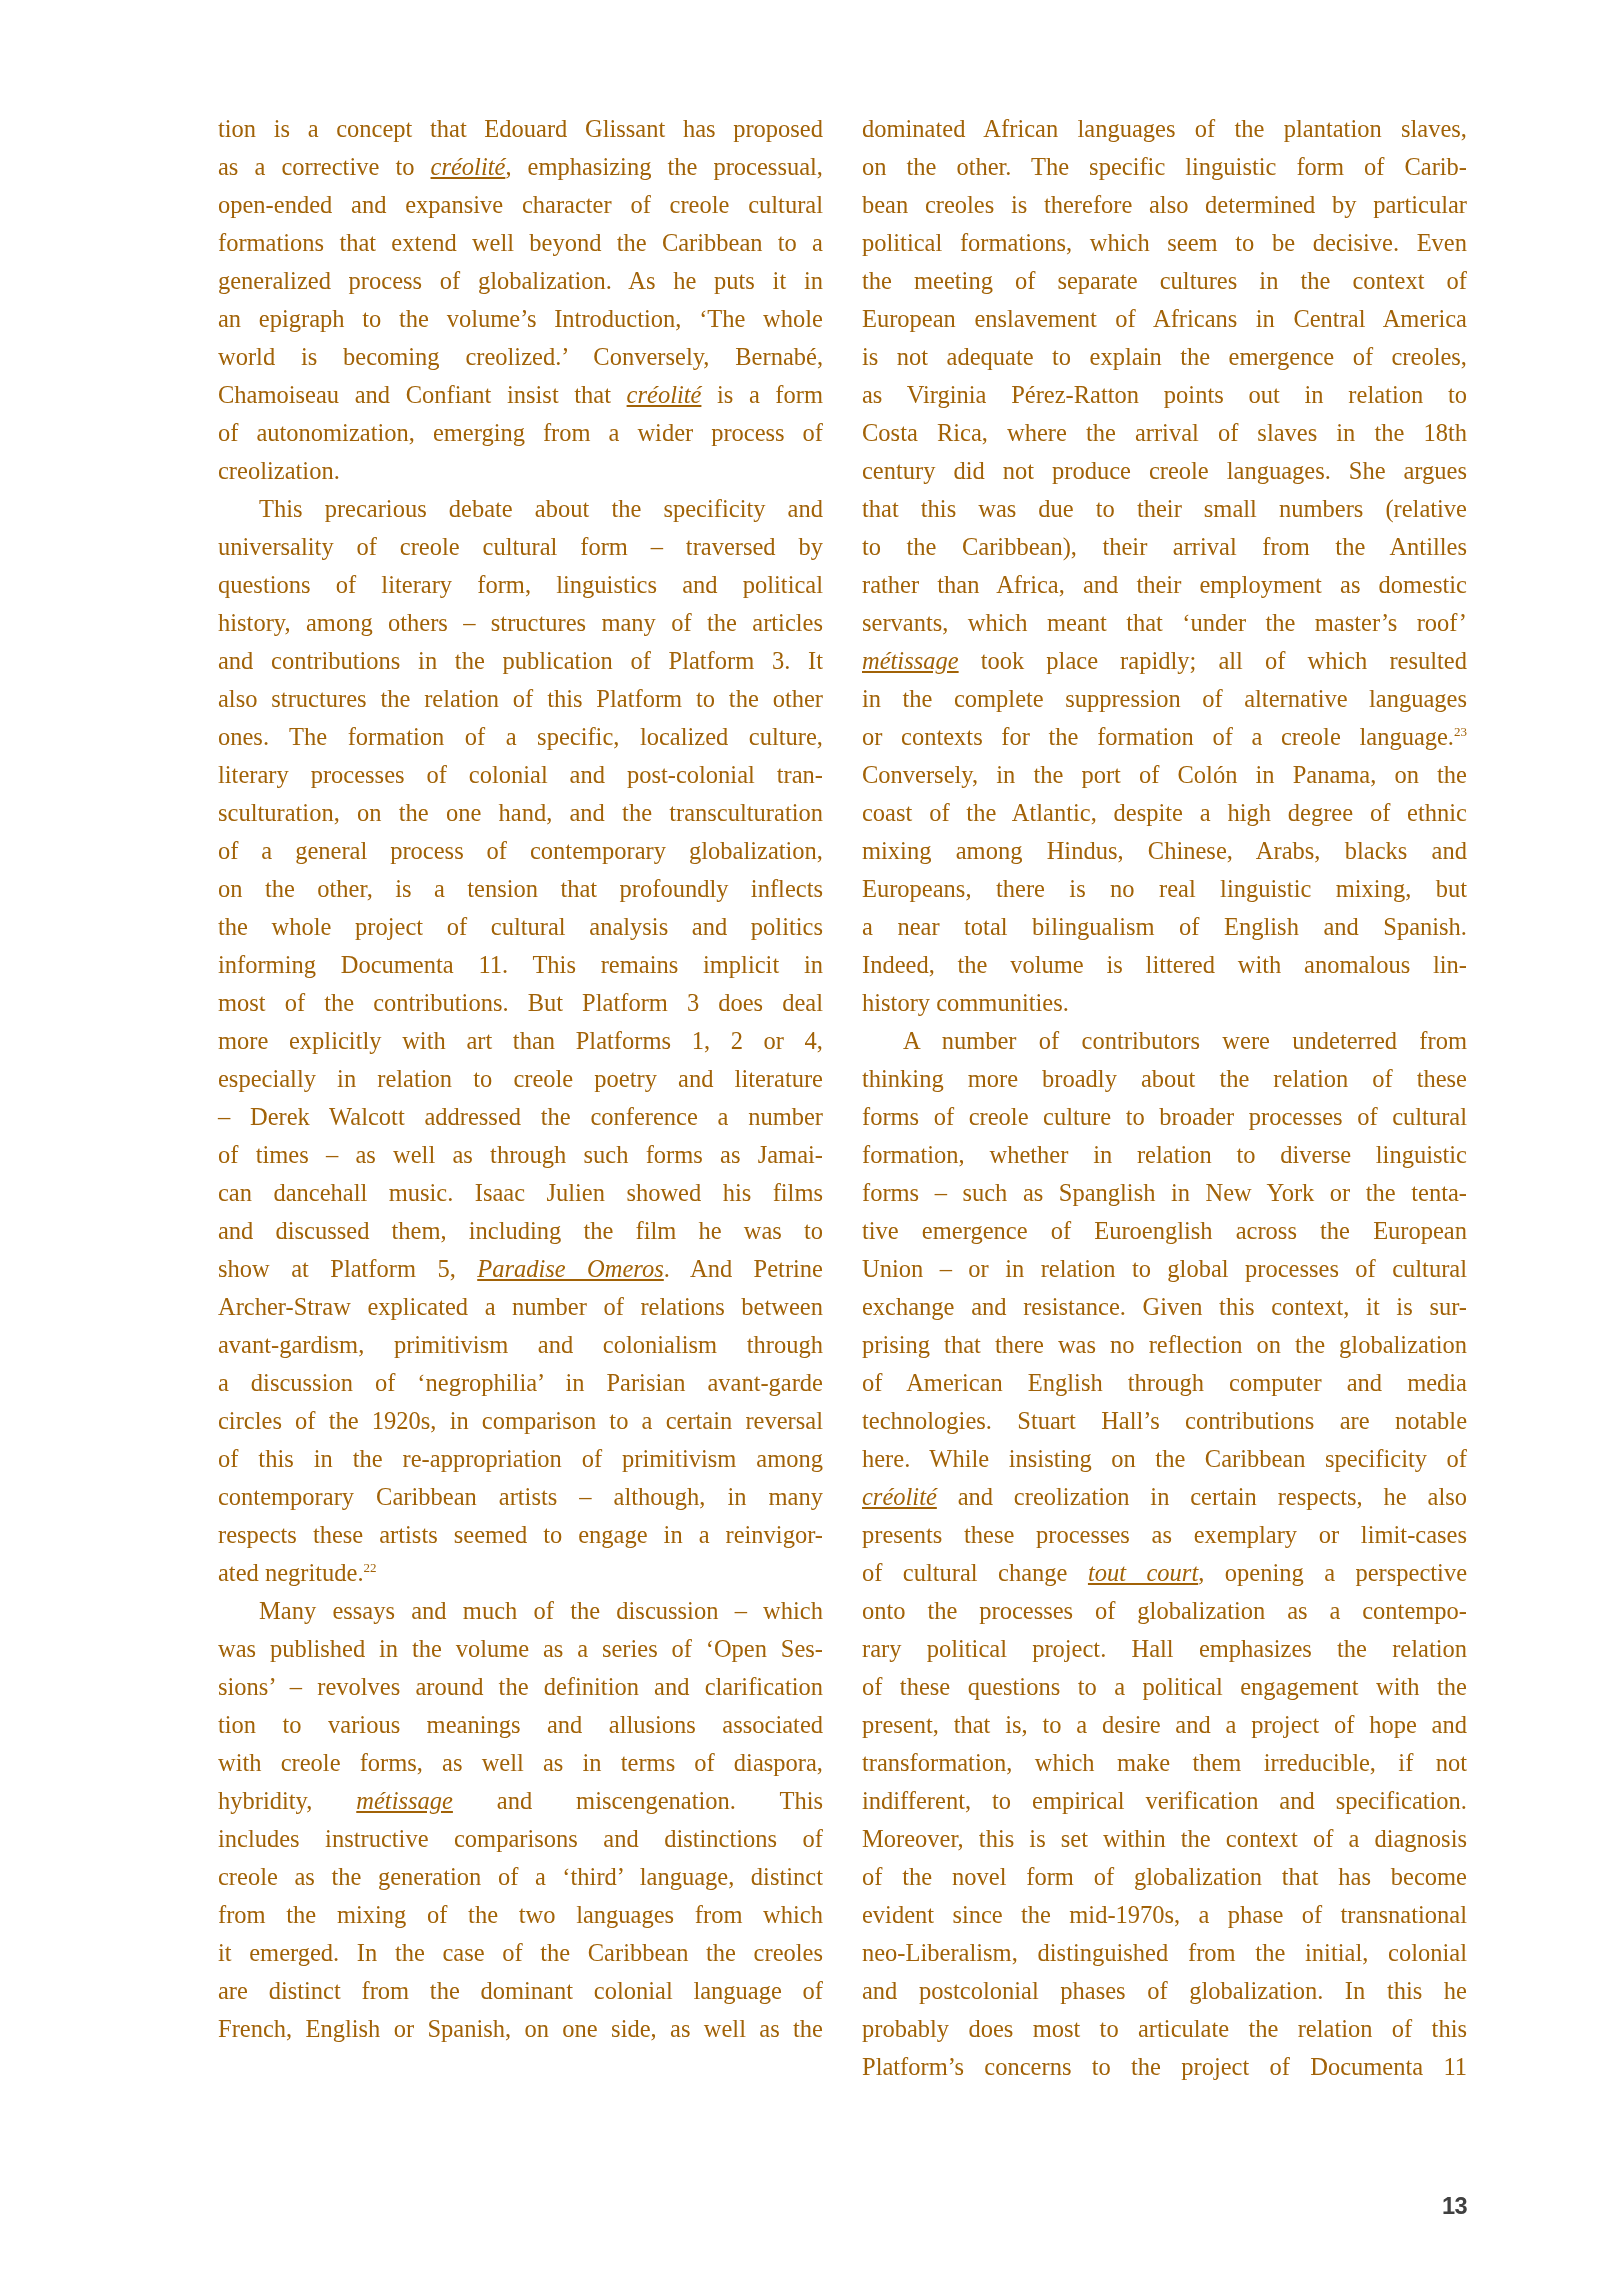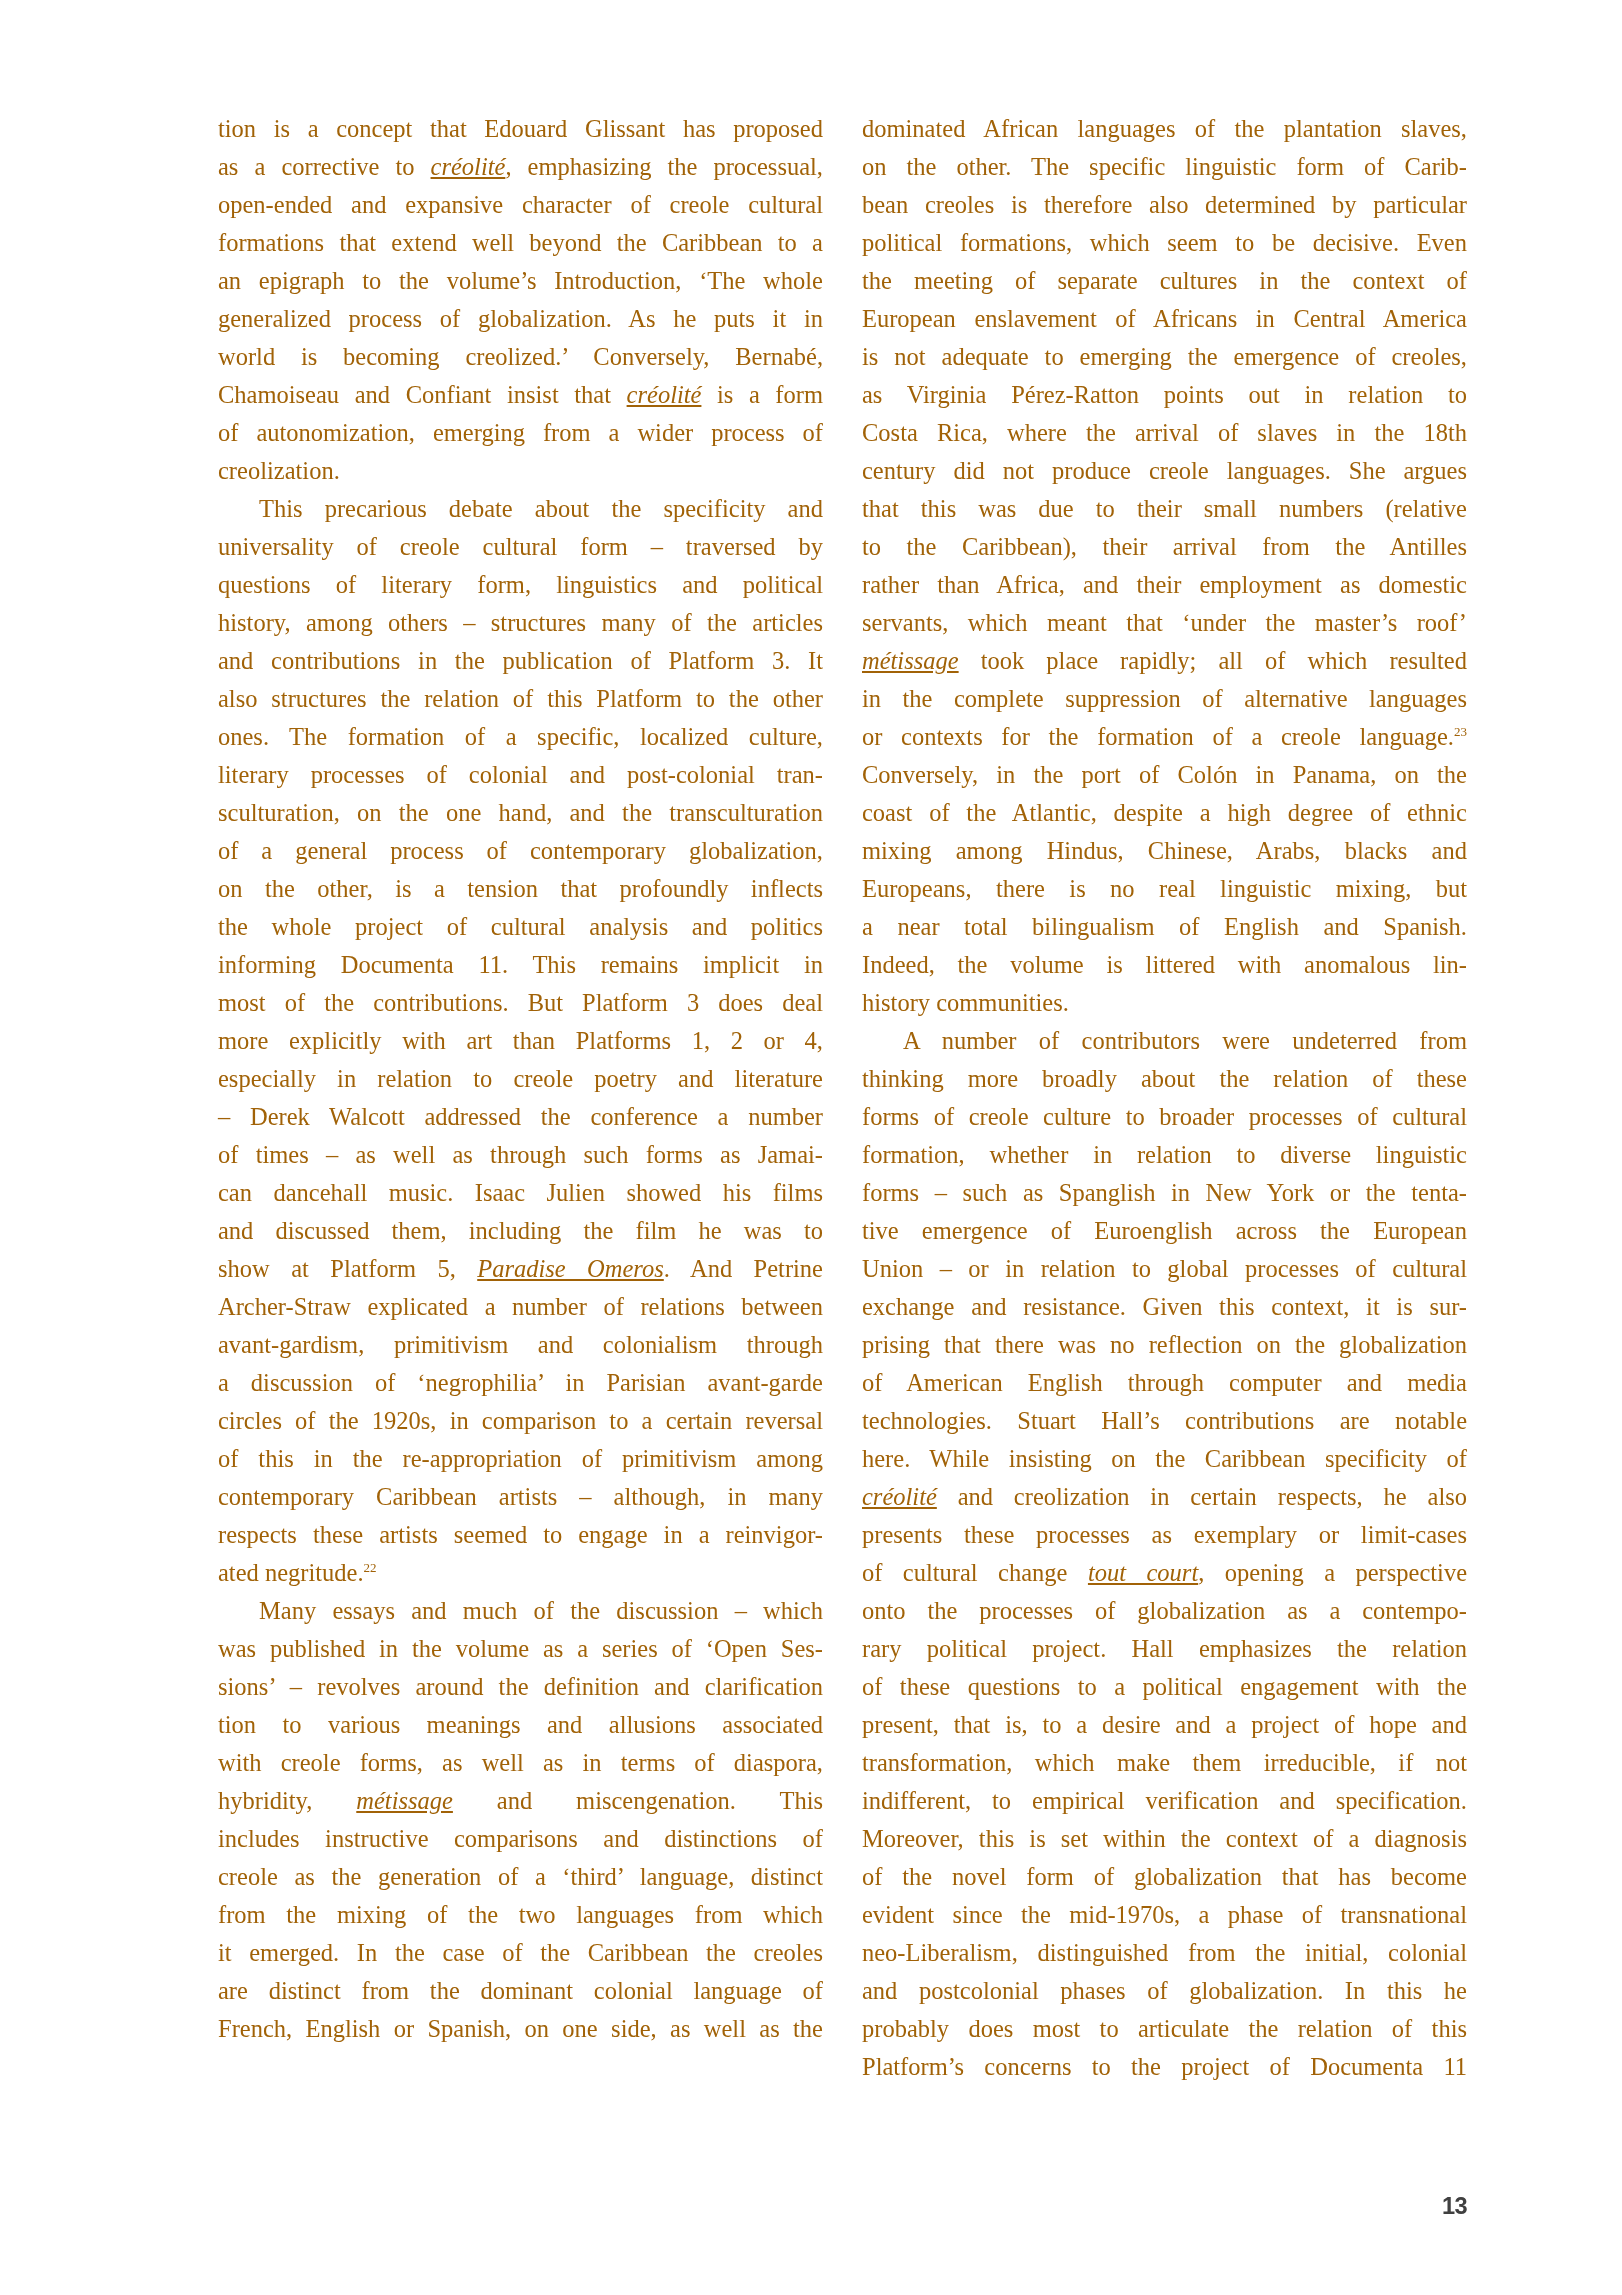--- a/index.html
+++ b/index.html
@@ -28,22 +28,22 @@
 </style>
 </head>
 <body>
 
 <div class="page">
   <div class="column col-left">
       <span class="line"><span>tion is a concept that Edouard Glissant has proposed</span></span>
       <span class="line"><span>as a corrective to </span><i>créolité</i><span>, emphasizing the processual,</span></span>
       <span class="line"><span>open-ended and expansive character of creole cultural</span></span>
       <span class="line"><span>formations that extend well beyond the Caribbean to a</span></span>
+      <span class="line"><span>generalized process of globalization. As he puts it in</span></span>
       <span class="line"><span>an epigraph to the volume’s Introduction, ‘The whole</span></span>
-      <span class="line"><span>generalized process of globalization. As he puts it in</span></span>
       <span class="line"><span>world is becoming creolized.’ Conversely, Bernabé,</span></span>
       <span class="line"><span>Chamoiseau and Confiant insist that </span><i>créolité</i><span> is a form</span></span>
       <span class="line"><span>of autonomization, emerging from a wider process of</span></span>
       <span class="line last"><span>creolization.</span></span>
       <span class="line indent"><span>This precarious debate about the specificity and</span></span>
       <span class="line"><span>universality of creole cultural form – traversed by</span></span>
       <span class="line"><span>questions of literary form, linguistics and political</span></span>
       <span class="line"><span>history, among others – structures many of the articles</span></span>
       <span class="line"><span>and contributions in the publication of Platform 3. It</span></span>
       <span class="line"><span>also structures the relation of this Platform to the other</span></span>
@@ -83,21 +83,21 @@
       <span class="line"><span>are distinct from the dominant colonial language of</span></span>
       <span class="line"><span>French, English or Spanish, on one side, as well as the</span></span>
     </div>
   <div class="column col-right">
       <span class="line"><span>dominated African languages of the plantation slaves,</span></span>
       <span class="line"><span>on the other. The specific linguistic form of Carib-</span></span>
       <span class="line"><span>bean creoles is therefore also determined by particular</span></span>
       <span class="line"><span>political formations, which seem to be decisive. Even</span></span>
       <span class="line"><span>the meeting of separate cultures in the context of</span></span>
       <span class="line"><span>European enslavement of Africans in Central America</span></span>
-      <span class="line"><span>is not adequate to emerging the emergence of creoles,</span></span>
+      <span class="line"><span>is not adequate to explain the emergence of creoles,</span></span>
       <span class="line"><span>as Virginia Pérez-Ratton points out in relation to</span></span>
       <span class="line"><span>Costa Rica, where the arrival of slaves in the 18th</span></span>
       <span class="line"><span>century did not produce creole languages. She argues</span></span>
       <span class="line"><span>that this was due to their small numbers (relative</span></span>
       <span class="line"><span>to the Caribbean), their arrival from the Antilles</span></span>
       <span class="line"><span>rather than Africa, and their employment as domestic</span></span>
       <span class="line"><span>servants, which meant that ‘under the master’s roof’</span></span>
       <span class="line"><i>métissage</i><span> took place rapidly; all of which resulted</span></span>
       <span class="line"><span>in the complete suppression of alternative languages</span></span>
       <span class="line"><span>or contexts for the formation of a creole language.</span><sup>23</sup></span>

